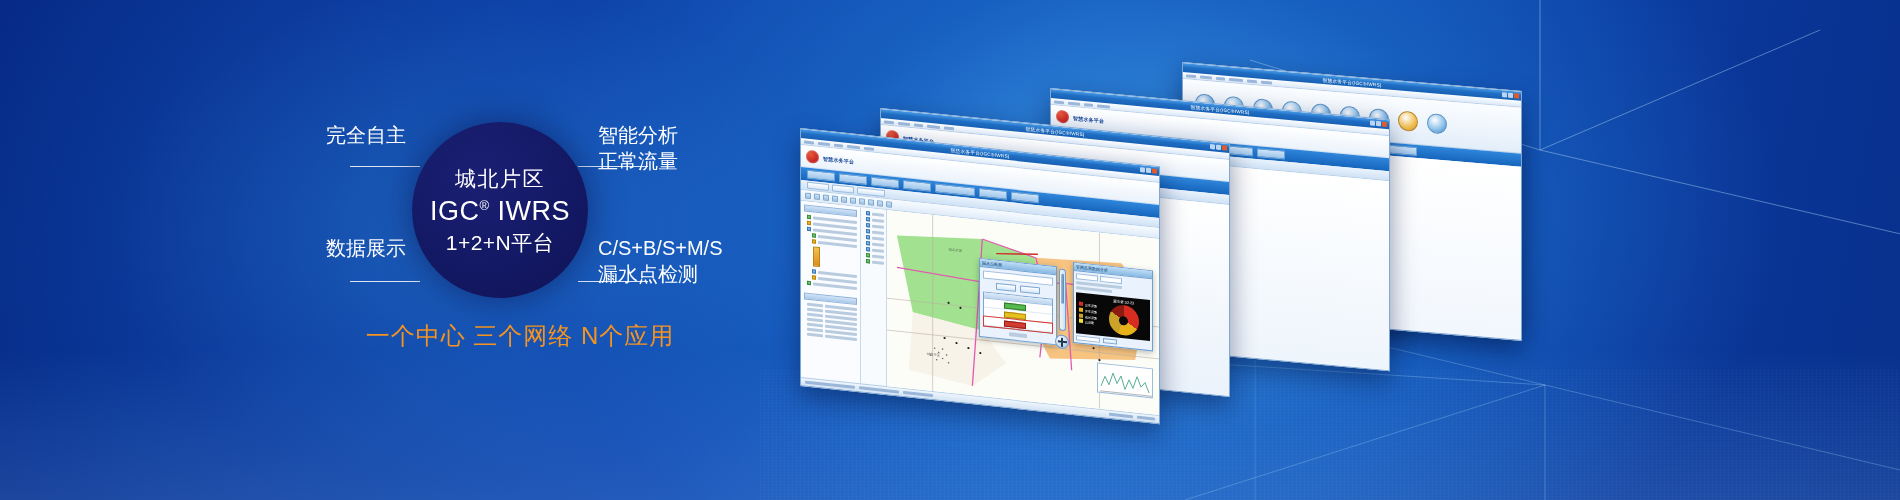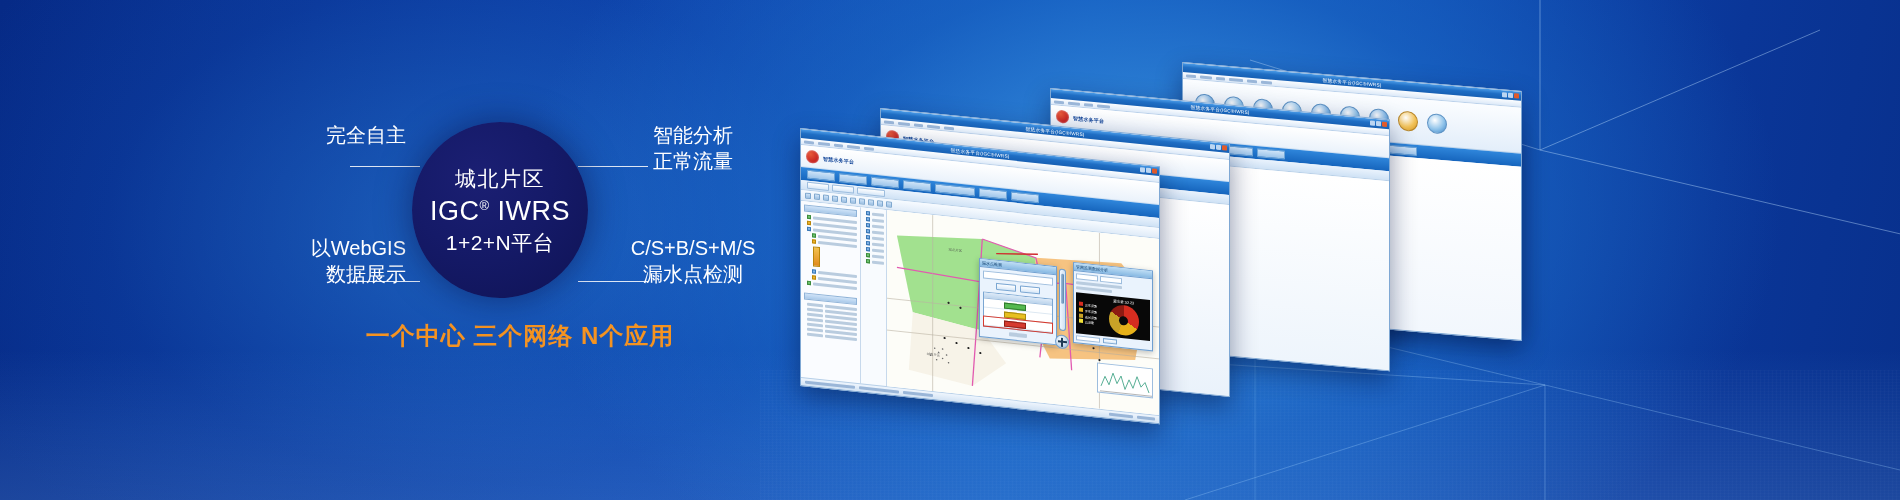--- a/index.html
+++ b/index.html
@@ -37,36 +37,36 @@
     color:#fff;text-align:center;z-index:6;
   }
   .emblem .l1{font-size:21px;letter-spacing:1.5px;line-height:1;margin-bottom:9px;}
   .emblem .l2{font-size:27px;letter-spacing:.5px;line-height:1;margin-bottom:7px;white-space:nowrap;}
   .emblem .l2 sup{font-size:13px;vertical-align:super;}
   .emblem .l3{font-size:21px;letter-spacing:.5px;line-height:1;}
 
   
   .lab{position:absolute;color:#fff;font-size:20px;line-height:1.32;z-index:5;white-space:nowrap;}
   .lab.r{text-align:right;}
-  .lab.l{text-align:center;}
+  .lab.l{text-align:left;}
   #lab-tl{left:246px;top:122px;width:160px;}
   #lab-bl{left:246px;top:235px;width:160px;}
   #lab-tr{left:598px;top:122px;width:190px;}
   #lab-br{left:598px;top:235px;width:190px;}
 
   .conn{position:absolute;height:1px;background:rgba(255,255,255,.85);z-index:4;}
   #conn-tl{left:350px;top:166px;width:70px;}
   #conn-bl{left:350px;top:281px;width:70px;}
   #conn-tr{left:578px;top:166px;width:70px;}
   #conn-br{left:578px;top:281px;width:70px;}
 
   
   .tagline{
     position:absolute;left:330px;top:320px;width:380px;text-align:center;
-    color:#f59321;font-size:24px;font-weight:bold;letter-spacing:1px;z-index:5;white-space:nowrap;
+    color:#f59321;font-size:24px;font-weight:normal;letter-spacing:1px;z-index:5;white-space:nowrap;
   }
 
   
   .winwrap{position:absolute;z-index:3;}
   .win{
     background:#eef4fb;border:1px solid #7fa8d4;overflow:hidden;position:relative;
     box-shadow:0 10px 26px rgba(2,16,60,.45);
   }
   .titlebar{
     height:9px;background:linear-gradient(180deg,#4b9ce8 0%,#1f6ec4 45%,#1760b4 100%);
@@ -689,21 +689,20 @@
 
   <div class="conn" id="conn-tl"></div>
   <div class="conn" id="conn-bl"></div>
   <div class="conn" id="conn-tr"></div>
   <div class="conn" id="conn-br"></div>
 
   <div class="lab r" id="lab-tl">
     <div>完全自主</div>
   </div>
   <div class="lab r" id="lab-bl">
-    <div>以WebGIS</div>
     <div>数据展示</div>
   </div>
   <div class="lab l" id="lab-tr">
     <div>智能分析</div>
     <div>正常流量</div>
   </div>
   <div class="lab l" id="lab-br">
     <div>C/S+B/S+M/S</div>
     <div>漏水点检测</div>
   </div>

